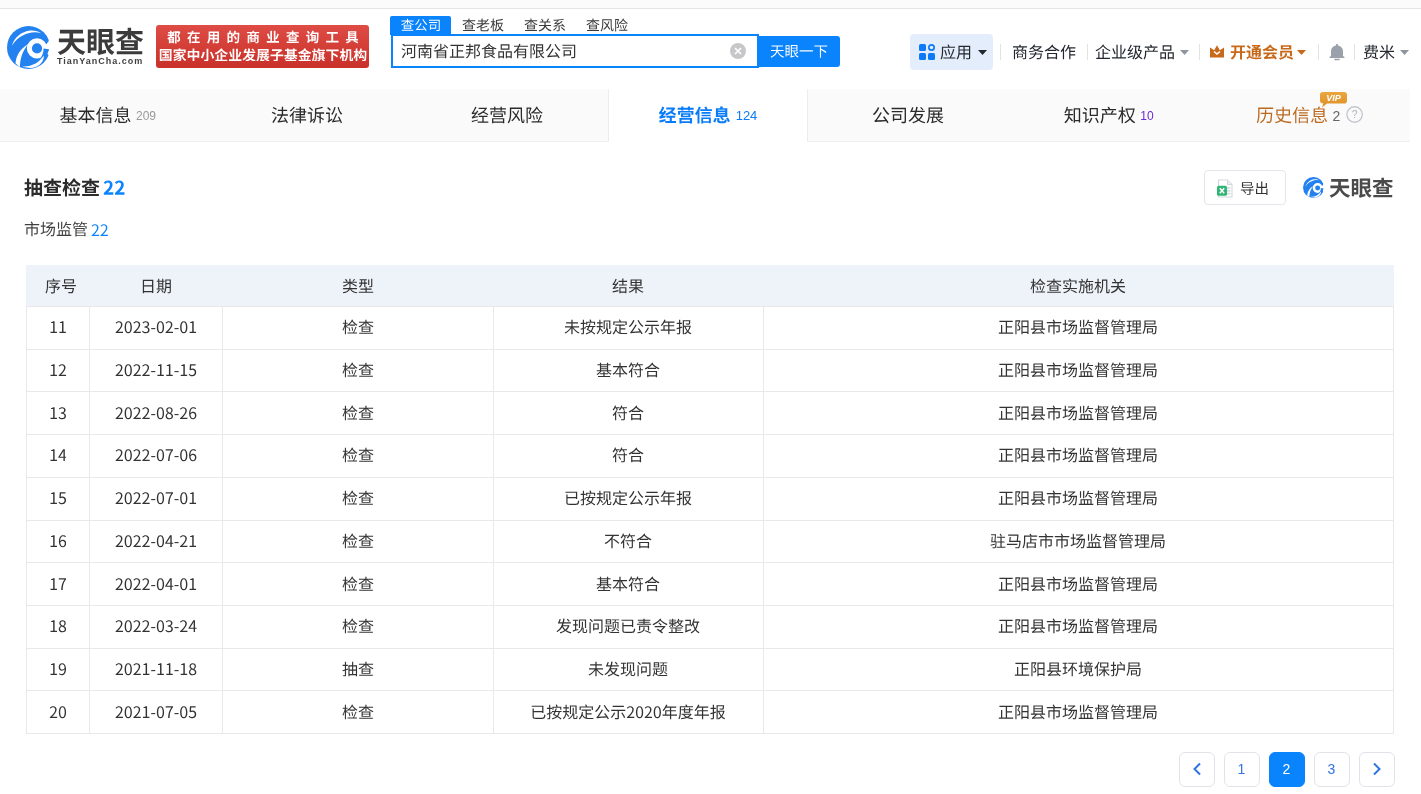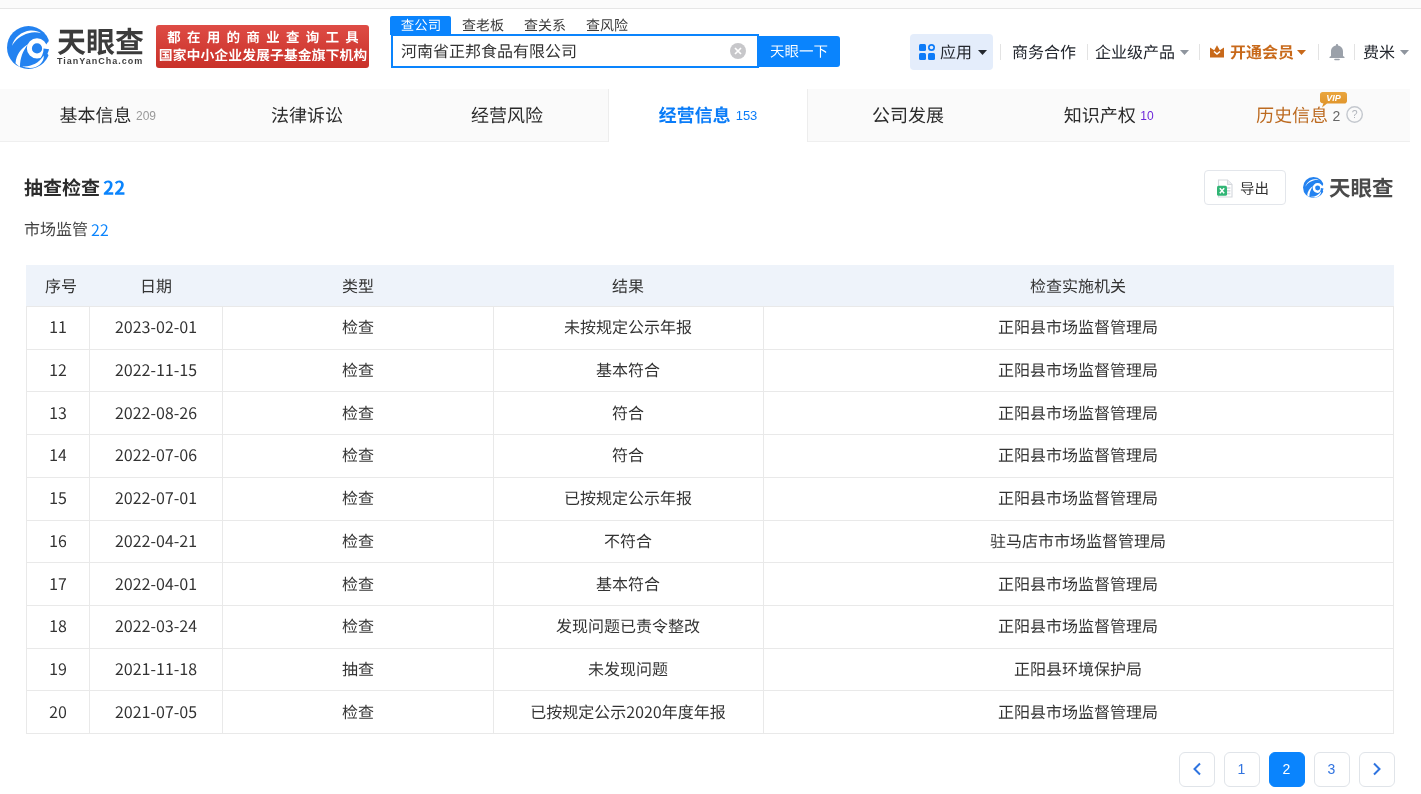--- a/index.html
+++ b/index.html
@@ -255,21 +255,21 @@
 <div style="position:absolute;left:708px;top:114.8px;transform:translate(-50%,-50%);">
     <div style="display:flex;align-items:center;white-space:nowrap">
       <svg width="72.00" height="18.00" style="display:block;" fill="#0a7cf8">
         <g transform="translate(0,15.840) scale(0.01800,-0.01800)">
           <use href="#g7ecfb" x="0"></use>
           <use href="#g8425b" x="1000"></use>
           <use href="#g4fe1b" x="2000"></use>
           <use href="#g606fb" x="3000"></use>
         </g>
       </svg>
-      <span style="font:13px 'Liberation Sans';color:#0a7cf8;margin-left:5px;padding-top:2px">153</span>
+      <span style="font:13px 'Liberation Sans';color:#0a7cf8;margin-left:5px;padding-top:2px">124</span>
     </div>
   </div>
 <div style="position:absolute;left:908px;top:114.8px;transform:translate(-50%,-50%);">
     <svg width="72.00" height="18.00" style="display:block;" fill="#2b2b2b">
       <g transform="translate(0,15.840) scale(0.01800,-0.01800)">
         <use href="#g516cr" x="0"></use>
         <use href="#g53f8r" x="1000"></use>
         <use href="#g53d1r" x="2000"></use>
         <use href="#g5c55r" x="3000"></use>
       </g>

